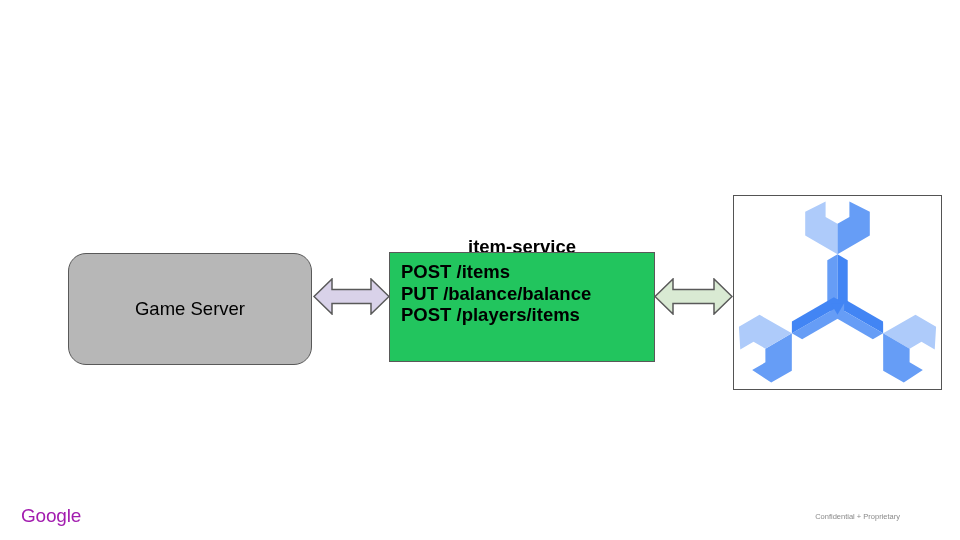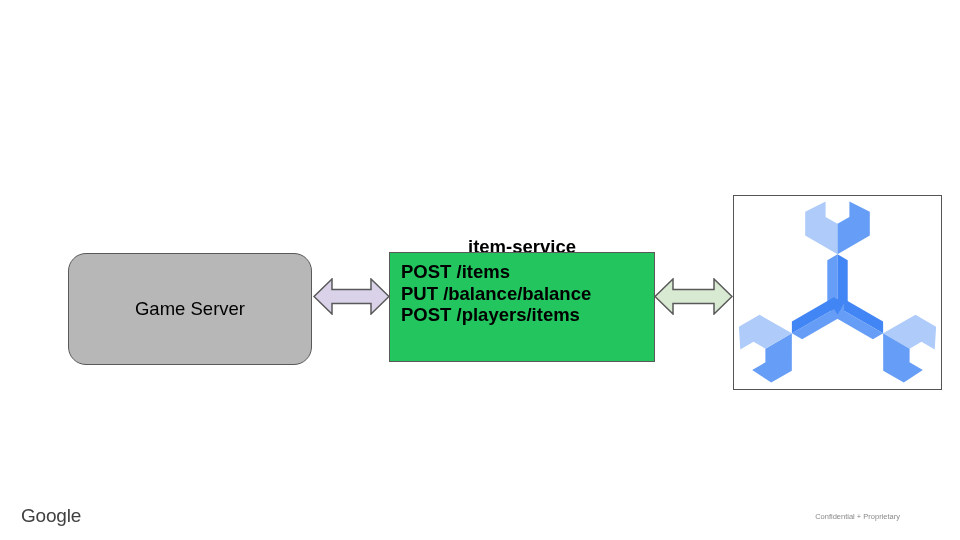--- a/index.html
+++ b/index.html
@@ -49,21 +49,21 @@
   .spanner-box {
     left: 733px; top: 195px; width: 209px; height: 195px;
     background: #ffffff;
     border: 1px solid #545454;
   }
   .spanner-box svg { display: block; }
 
   .google-logo {
     left: 21px; top: 505px;
     font-size: 19px;
-    color: #404040;
+    color: #a21caf;
     letter-spacing: -0.2px;
   }
 
   .confidential {
     top: 512px; right: 60px;
     font-size: 7.5px;
     color: #8a8a8a;
   }
 </style>
 </head>

